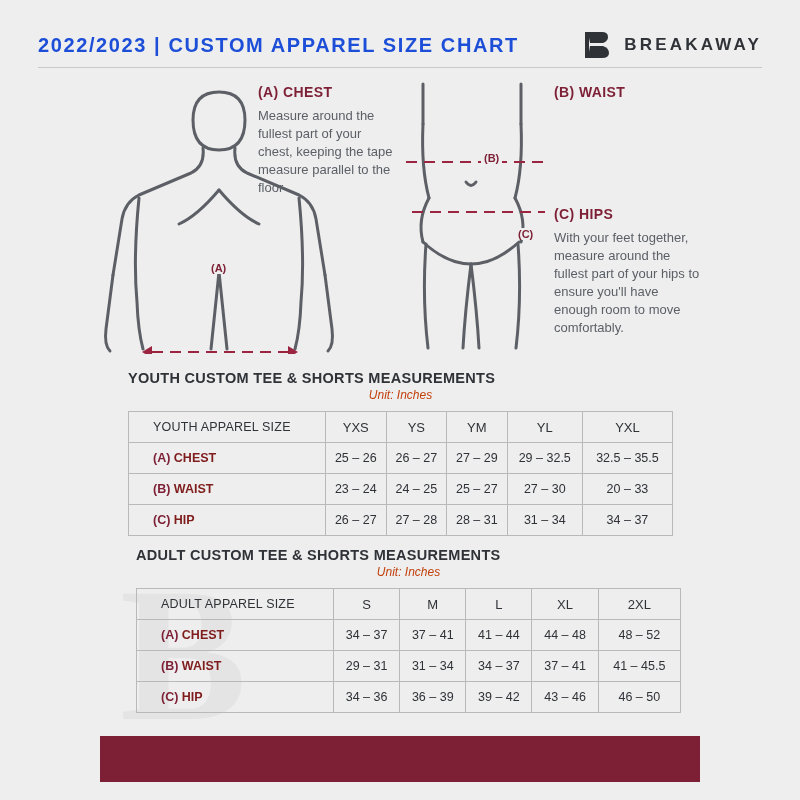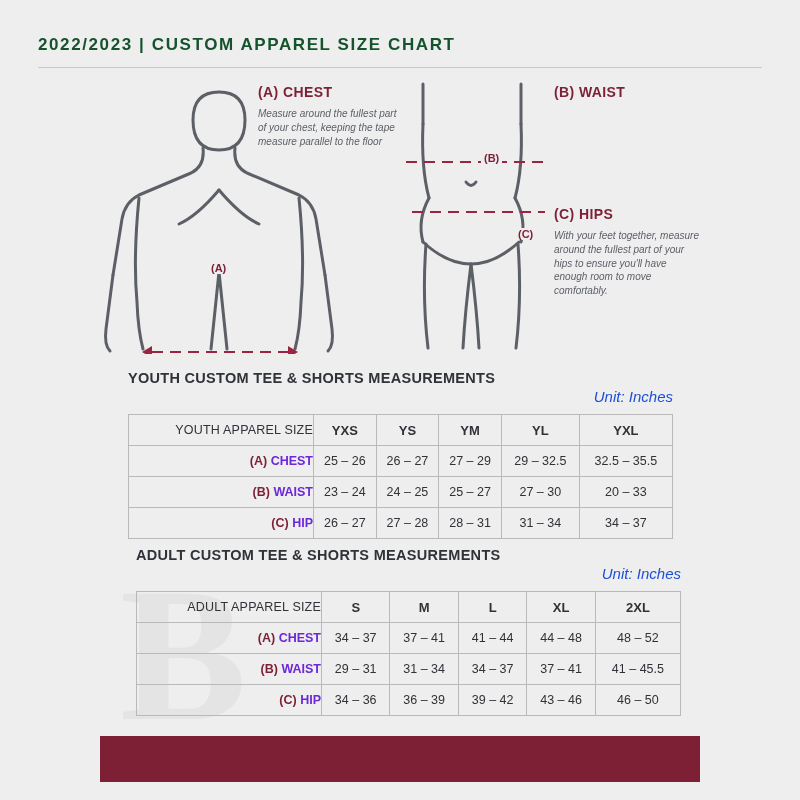--- a/index.html
+++ b/index.html
@@ -47,24 +47,24 @@
     left: 0; right: 0;
     top: 24px;
     height: 42px;
     display: flex;
     align-items: center;
     justify-content: space-between;
     padding: 0 38px;
     box-sizing: border-box;
   }
   .header-title {
-    font-size: 17px;
+    font-size: 20px;
     font-weight: bold;
     letter-spacing: 1.6px;
-    color: #14532d;
+    color: #1d4ed8;
     text-align: center;
   }
   .brand {
     display: flex;
     align-items: center;
     gap: 14px;
   }
   .brand-mark {
     width: 26px;
     height: 30px;
@@ -99,22 +99,21 @@
   }
   .note-title {
     color: #7d1f35;
     font-size: 14px;
     font-weight: bold;
     letter-spacing: .4px;
     margin-bottom: 7px;
   }
   .note-body {
     color: #5b5f66;
-    font-size: 10px;
-    font-style: italic;
+    font-size: 13px;
     line-height: 1.38;
   }
   .note-a { left: 258px; top: 12px; width: 140px; }
   .note-b { left: 554px; top: 12px; width: 148px; }
   .note-c { left: 554px; top: 134px; width: 148px; }
 
   .meas-label {
     position: absolute;
     color: #7d1f35;
     font-size: 11px;
@@ -130,63 +129,63 @@
     width: 545px;
   }
   .table-title {
     text-align: left;
     font-size: 14.5px;
     font-weight: bold;
     color: #2f3237;
     letter-spacing: .3px;
   }
   .table-unit {
-    text-align: right;
-    font-size: 15px;
+    text-align: center;
+    font-size: 12px;
     font-style: italic;
-    color: #1d4ed8;
+    color: #c2410c;
     margin-top: 2px;
     margin-bottom: 9px;
   }
   table.size {
     border-collapse: collapse;
     width: 545px;
     background: transparent;
   }
   table.size td, table.size th {
     border: 1px solid #b9b9b9;
     height: 30px;
     font-size: 12.5px;
     color: #2f3237;
     text-align: center;
     font-weight: normal;
     padding: 0;
   }
   table.size .rowhead {
-    text-align: right;
-    padding-left: 12px;
+    text-align: left;
+    padding-left: 24px;
     width: 172px;
     font-size: 12.5px;
   }
   table.size thead td {
-    font-weight: bold;
+    font-weight: normal;
     font-size: 13px;
   }
   table.size thead .rowhead {
     font-weight: normal;
     font-size: 12.5px;
     letter-spacing: .2px;
   }
   .tag {
     color: #7d1f35;
     font-weight: bold;
   }
   .rowlabel {
     font-weight: bold;
-    color: #6d28d9;
+    color: #7f1d1d;
   }
 
   
   .footer-bar {
     position: absolute;
     left: 100px;
     top: 736px;
     width: 600px;
     height: 46px;
     background: #7d1f35;
@@ -197,20 +196,30 @@
 
 <div id="page">
   <div id="sheet">
 
     <div class="watermark">B</div>
 
     <div class="content">
 
       <div class="header">
         <div class="header-title">2022/2023  |  CUSTOM APPAREL SIZE CHART</div>
+        <div class="brand">
+          <span class="brand-mark">
+            <svg width="26" height="30" viewBox="0 0 26 30">
+              <path d="M4 2 L18 2 Q24 2 24 7 Q24 11 19 13 L6 13 Z" fill="#2f3237"></path>
+              <path d="M6 16 L19 16 Q25 18 25 23 Q25 28 18 28 L4 28 Z" fill="#2f3237"></path>
+              <rect x="1" y="2" width="4" height="26" fill="#2f3237"></rect>
+            </svg>
+          </span>
+          <span class="brand-name">BREAKAWAY</span>
+        </div>
       </div>
       <div class="header-rule"></div>
 
       <div class="illustration">
 
         <svg width="800" height="282" viewBox="0 0 800 282" style="position:absolute;left:0;top:0;">
 
           <g stroke="#5c6066" stroke-width="3" fill="none" stroke-linecap="round" stroke-linejoin="round">
 
             <path d="M193 48 q0 -28 26 -28 q26 0 26 28 q0 30 -26 30 q-26 0 -26 -30 Z"></path>

